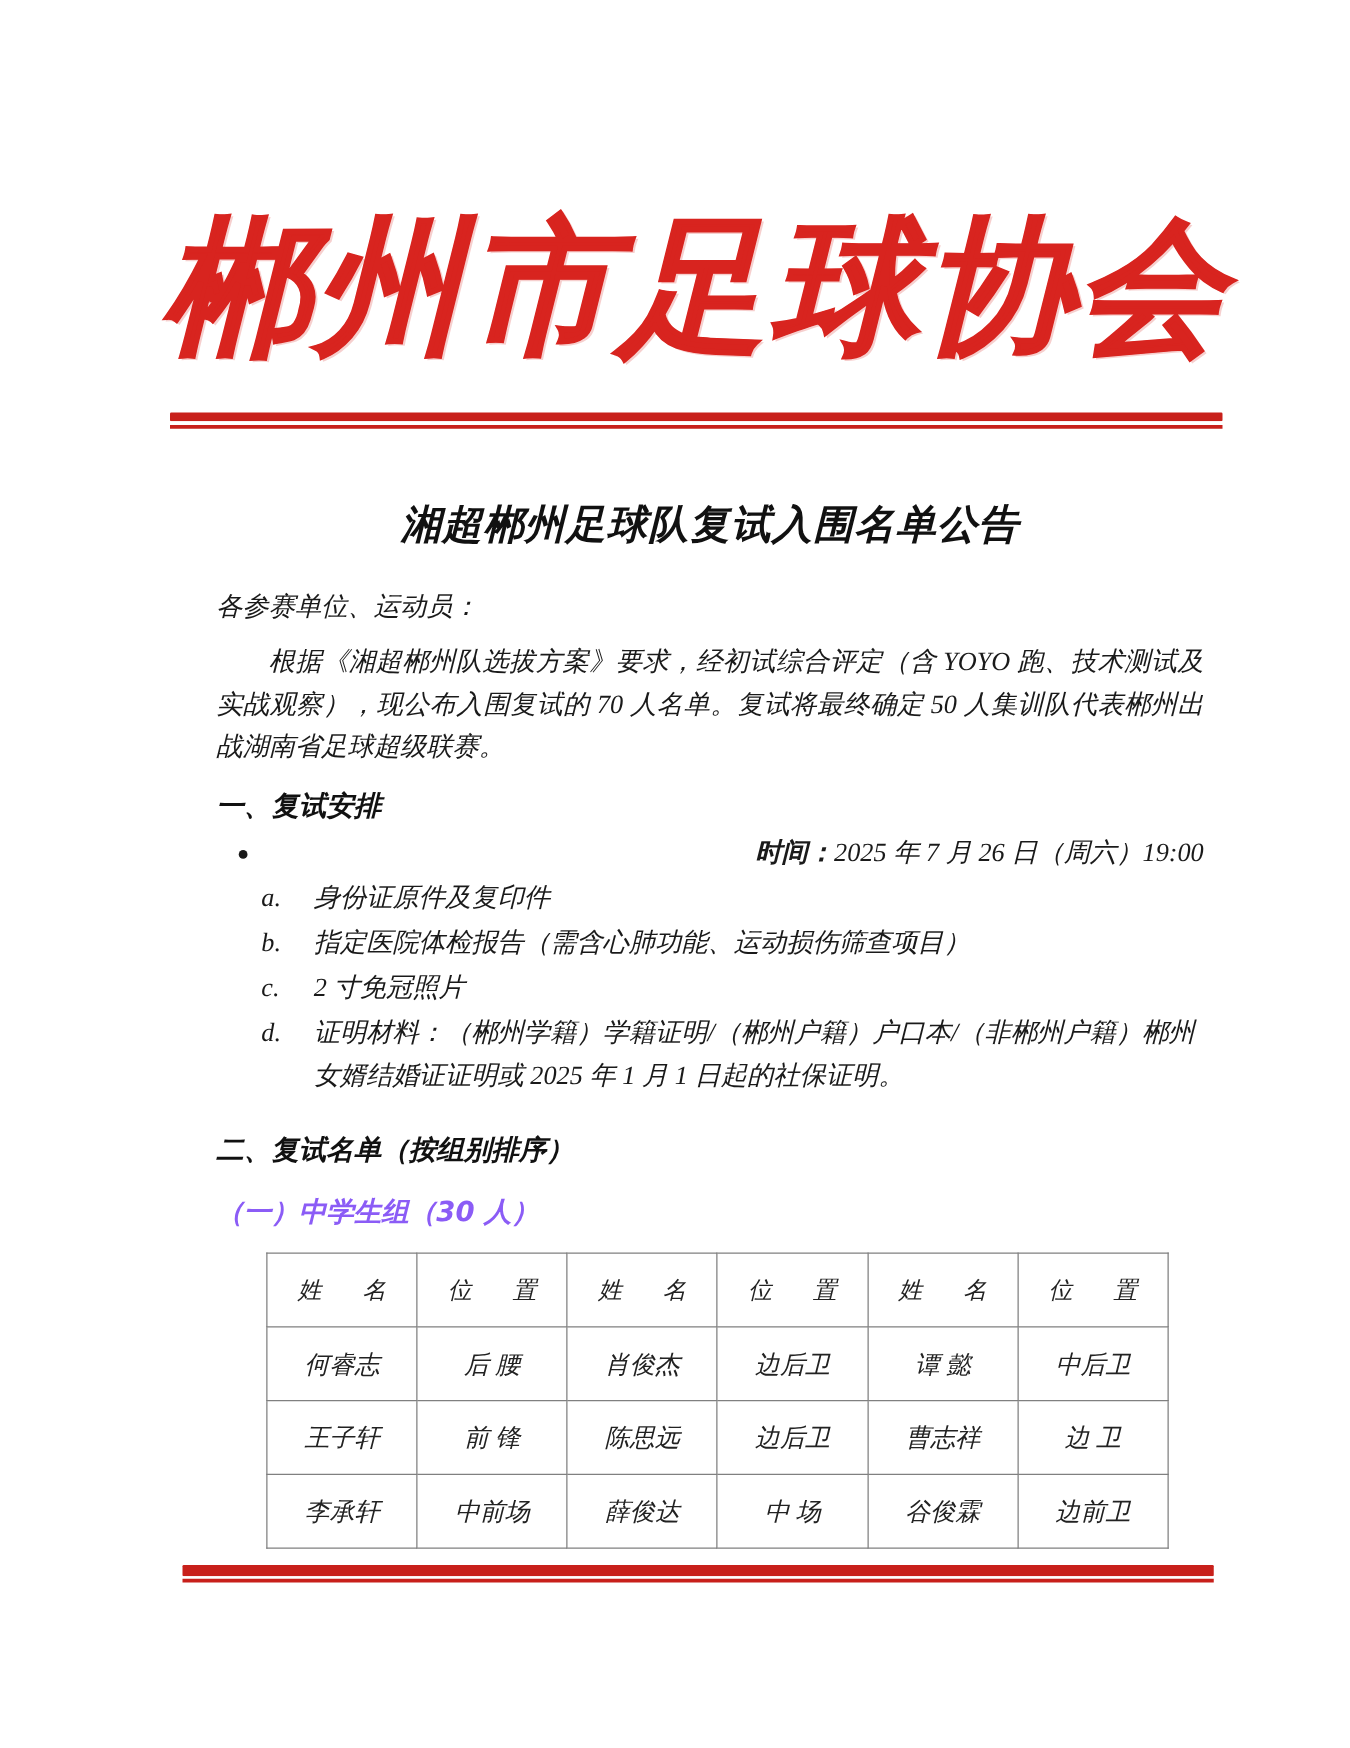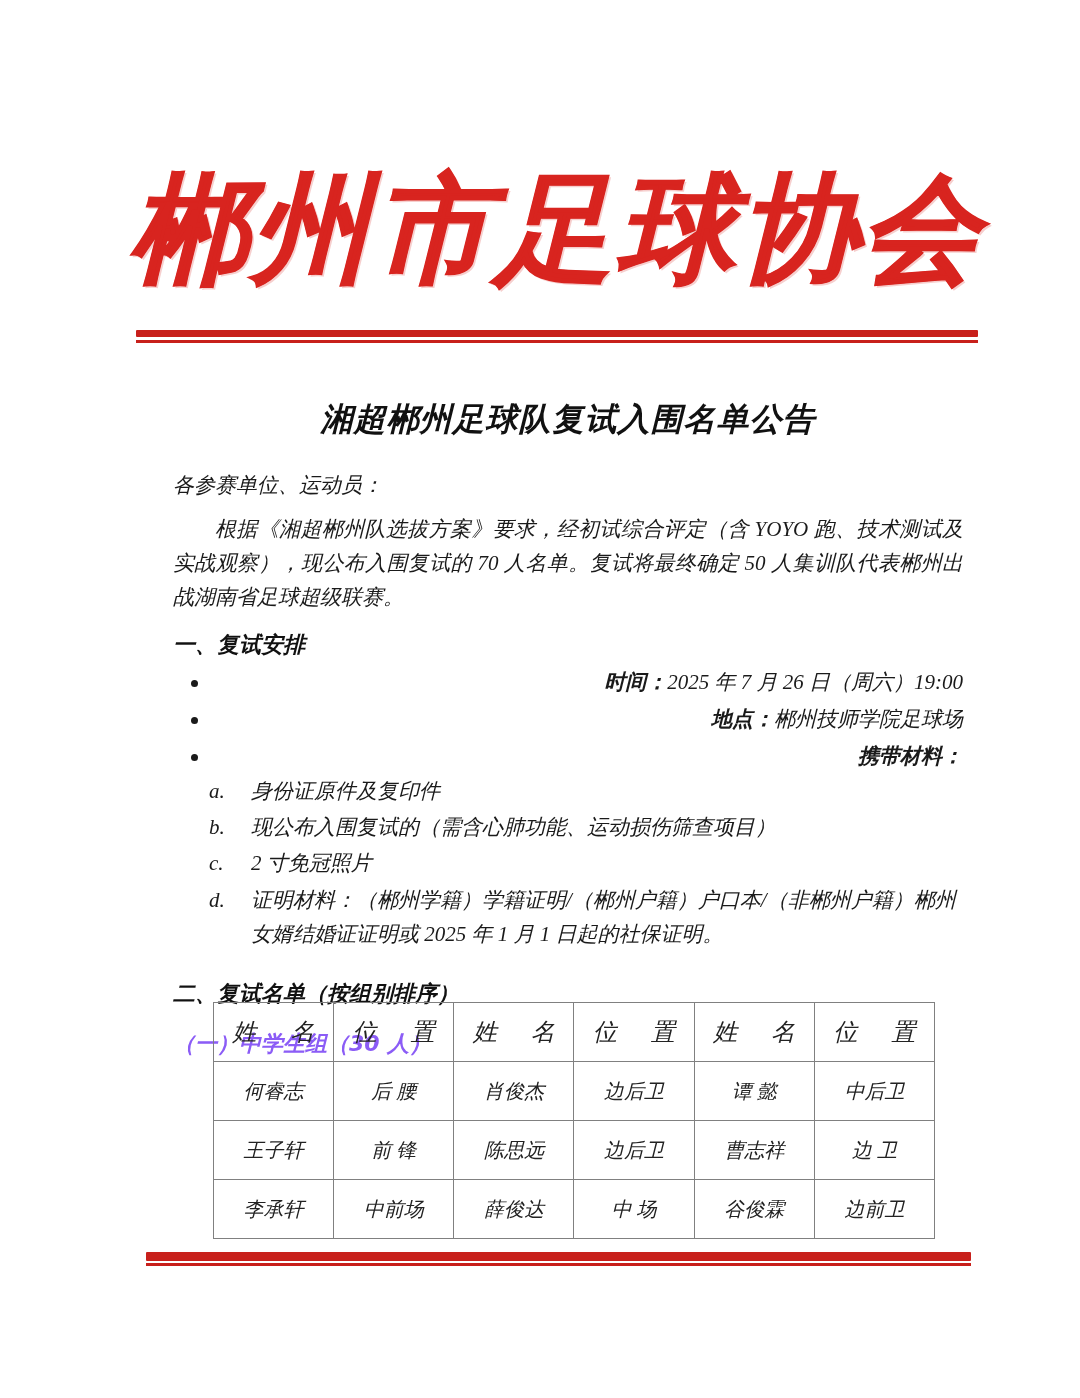--- a/index.html
+++ b/index.html
@@ -196,21 +196,21 @@
   table.roster td {
     border: 1px solid #808080;
     height: 56px;
     text-align: center;
     vertical-align: middle;
     font-size: 20px;
     color: #222222;
     font-family: "Liberation Serif", "DejaVu Serif", serif;
   }
   table.roster tr.hdr td {
-    font-size: 24px;
+    font-size: 19px;
   }
   .sp2 {
     letter-spacing: 14px;
     padding-left: 14px;
     display: inline-block;
   }
   .sp3 {
     letter-spacing: 0px;
     display: inline-block;
   }
@@ -237,36 +237,30 @@
     <div class="salutation">各参赛单位、运动员：</div>
 
     <div class="para">根据《湘超郴州队选拔方案》要求，经初试综合评定（含 YOYO 跑、技术测试及实战观察），现公布入围复试的 70 人名单。复试将最终确定 50 人集训队代表郴州出战湖南省足球超级联赛。</div>
 
     <div class="section-heading">一、复试安排</div>
 
     <ul class="bullets">
       <li>
         <span class="lbl">时间：</span><span>2025 年 7 月 26 日（周六）19:00</span>
       </li>
-      <li>
-        <span class="lbl">地点：</span><span>郴州技师学院足球场</span>
-      </li>
-      <li>
-        <span class="lbl">携带材料：</span><span></span>
-      </li>
     </ul>
 
     <ol class="alpha">
       <li>
         <span class="marker">a.</span>
         <span>身份证原件及复印件</span>
       </li>
       <li>
         <span class="marker">b.</span>
-        <span>现公布入围复试的（需含心肺功能、运动损伤筛查项目）</span>
+        <span>指定医院体检报告（需含心肺功能、运动损伤筛查项目）</span>
       </li>
       <li>
         <span class="marker">c.</span>
         <span>2 寸免冠照片</span>
       </li>
       <li>
         <span class="marker">d.</span>
         <span>证明材料：（郴州学籍）学籍证明/（郴州户籍）户口本/（非郴州户籍）郴州女婿结婚证证明或 2025 年 1 月 1 日起的社保证明。</span>
       </li>
     </ol>

